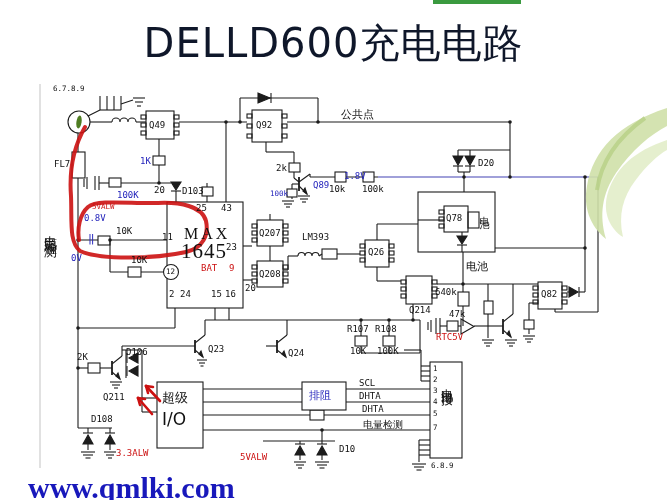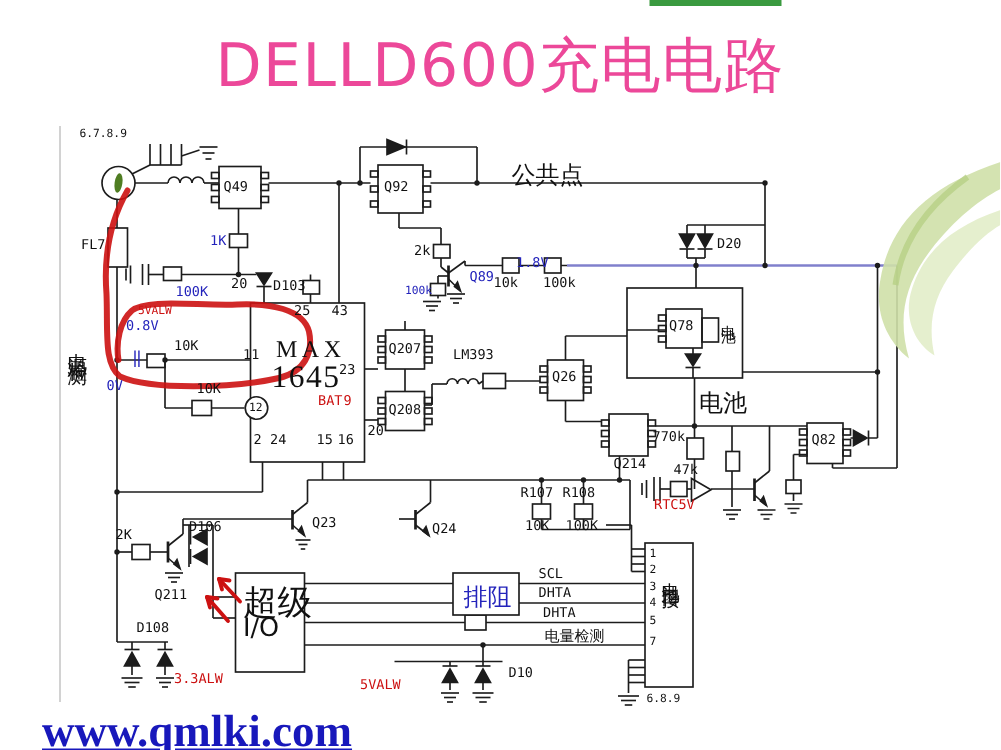--- a/index.html
+++ b/index.html
@@ -1,27 +1,27 @@
 <!DOCTYPE html>
 <html><head>
 <meta charset="utf-8">
 <style>
   html,body{margin:0;padding:0;background:#fff;}
   #stage{position:relative;width:667px;height:500px;background:#fff;overflow:hidden;
          font-family:"DejaVu Sans",sans-serif;}
   #title{position:absolute;left:0;top:16px;width:667px;text-align:center;
-         font-size:40px;color:#ec4899;letter-spacing:1px;font-family:"DejaVu Sans",sans-serif;}
+         font-size:40px;color:#0f172a;letter-spacing:1px;font-family:"DejaVu Sans",sans-serif;}
   #topbar{position:absolute;left:433px;top:0;width:88px;height:4px;}
   #wm{position:absolute;left:28px;top:471px;font-family:"Liberation Serif",serif;
       font-weight:bold;font-size:30px;color:#1818bb;text-decoration:underline;}
   svg{position:absolute;left:0;top:0;}
   .lbl{position:absolute;z-index:3;font-family:"DejaVu Sans Mono",monospace;
        font-size:9px;line-height:1;color:#111;white-space:nowrap;}
   .blue{color:#2323bb}.red{color:#cc1111}
-  .cjk{font-family:"DejaVu Sans",sans-serif;font-size:16px;}
+  .cjk{font-family:"DejaVu Sans",sans-serif;font-size:11px;}
   .vert{writing-mode:vertical-rl;letter-spacing:3px;}
   .big{font-family:"Liberation Serif",serif;color:#111;}
   .sm{font-size:7.5px;}
 </style>
 </head>
 <body>
 
 <div id="stage">
 
   <div id="title">DELLD600充电电路</div>
@@ -475,28 +475,28 @@
   <div class="lbl" style="left:162px;top:233px">11</div>
   <div class="lbl sm" style="left:166px;top:268px">12</div>
   <div class="lbl" style="left:226px;top:243px">23</div>
   <div class="lbl" style="left:169px;top:290px">2</div>
   <div class="lbl" style="left:180px;top:290px">24</div>
   <div class="lbl" style="left:211px;top:290px">15</div>
   <div class="lbl" style="left:225px;top:290px">16</div>
   <div class="lbl" style="left:245px;top:284px">20</div>
   <div class="lbl big" style="left:184px;top:226px;font-size:16px;letter-spacing:3px">MAX</div>
   <div class="lbl big" style="left:181px;top:241px;font-size:21px;letter-spacing:1px">1645</div>
-  <div class="lbl red" style="left:212px;top:264px">BAT</div>
+  <div class="lbl red" style="left:201px;top:264px">BAT</div>
   <div class="lbl red" style="left:229px;top:264px">9</div>
   <div class="lbl" style="left:259px;top:229px">Q207</div>
   <div class="lbl" style="left:259px;top:270px">Q208</div>
   <div class="lbl" style="left:302px;top:233px">LM393</div>
   <div class="lbl" style="left:368px;top:248px">Q26</div>
   <div class="lbl" style="left:409px;top:306px">Q214</div>
-  <div class="lbl" style="left:435px;top:288px">770k</div>
+  <div class="lbl" style="left:435px;top:288px">640k</div>
   <div class="lbl cjk" style="left:466px;top:261px">电池</div>
   <div class="lbl cjk vert" style="left:479px;top:208px;font-size:10px">电池</div>
   <div class="lbl" style="left:446px;top:214px">Q78</div>
   <div class="lbl" style="left:449px;top:310px">47k</div>
   <div class="lbl red" style="left:436px;top:333px">RTC5V</div>
   <div class="lbl" style="left:541px;top:290px">Q82</div>
   <div class="lbl" style="left:347px;top:325px">R107</div>
   <div class="lbl" style="left:350px;top:347px">10K</div>
   <div class="lbl" style="left:375px;top:325px">R108</div>
   <div class="lbl" style="left:377px;top:347px">100K</div>
@@ -507,21 +507,21 @@
   <div class="lbl blue" style="left:88px;top:233px;font-size:11px">‖</div>
   <div class="lbl blue" style="left:71px;top:254px">0V</div>
   <div class="lbl red sm" style="left:92px;top:203px">5VALW</div>
   <div class="lbl" style="left:116px;top:227px">10K</div>
   <div class="lbl" style="left:131px;top:256px">10K</div>
   <div class="lbl" style="left:77px;top:353px">2K</div>
   <div class="lbl" style="left:103px;top:393px">Q211</div>
   <div class="lbl" style="left:126px;top:348px">D106</div>
   <div class="lbl" style="left:91px;top:415px">D108</div>
   <div class="lbl red" style="left:116px;top:449px">3.3ALW</div>
-  <div class="lbl cjk" style="left:162px;top:391px;font-size:23px">超级</div>
+  <div class="lbl cjk" style="left:162px;top:391px;font-size:13px">超级</div>
   <div class="lbl cjk" style="left:162px;top:411px;font-size:17px">I/O</div>
   <div class="lbl cjk blue" style="left:309px;top:390px">排阻</div>
   <div class="lbl" style="left:359px;top:379px">SCL</div>
   <div class="lbl" style="left:359px;top:392px">DHTA</div>
   <div class="lbl" style="left:362px;top:405px">DHTA</div>
   <div class="lbl cjk" style="left:363px;top:420px;font-size:10px">电量检测</div>
   <div class="lbl red" style="left:240px;top:453px">5VALW</div>
   <div class="lbl" style="left:339px;top:445px">D10</div>
   <div class="lbl sm" style="left:433px;top:365px">1</div>
   <div class="lbl sm" style="left:433px;top:376px">2</div>

